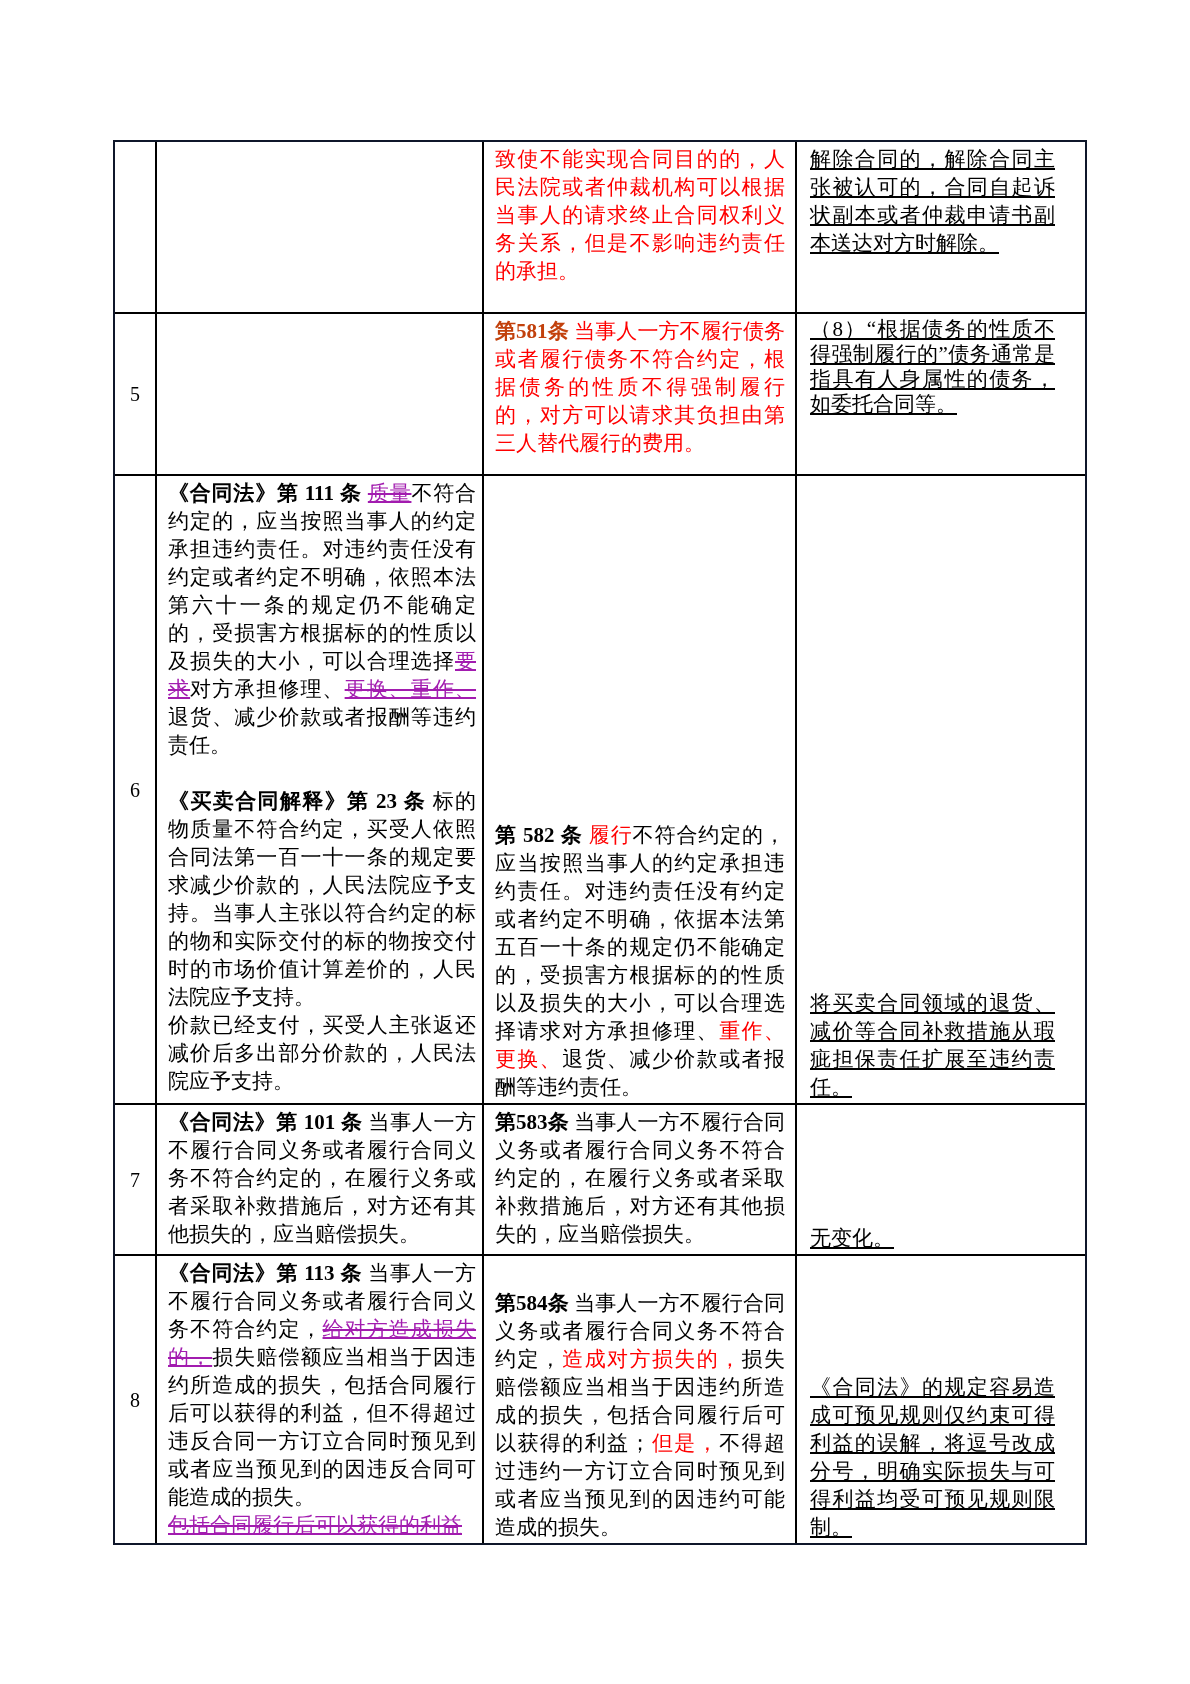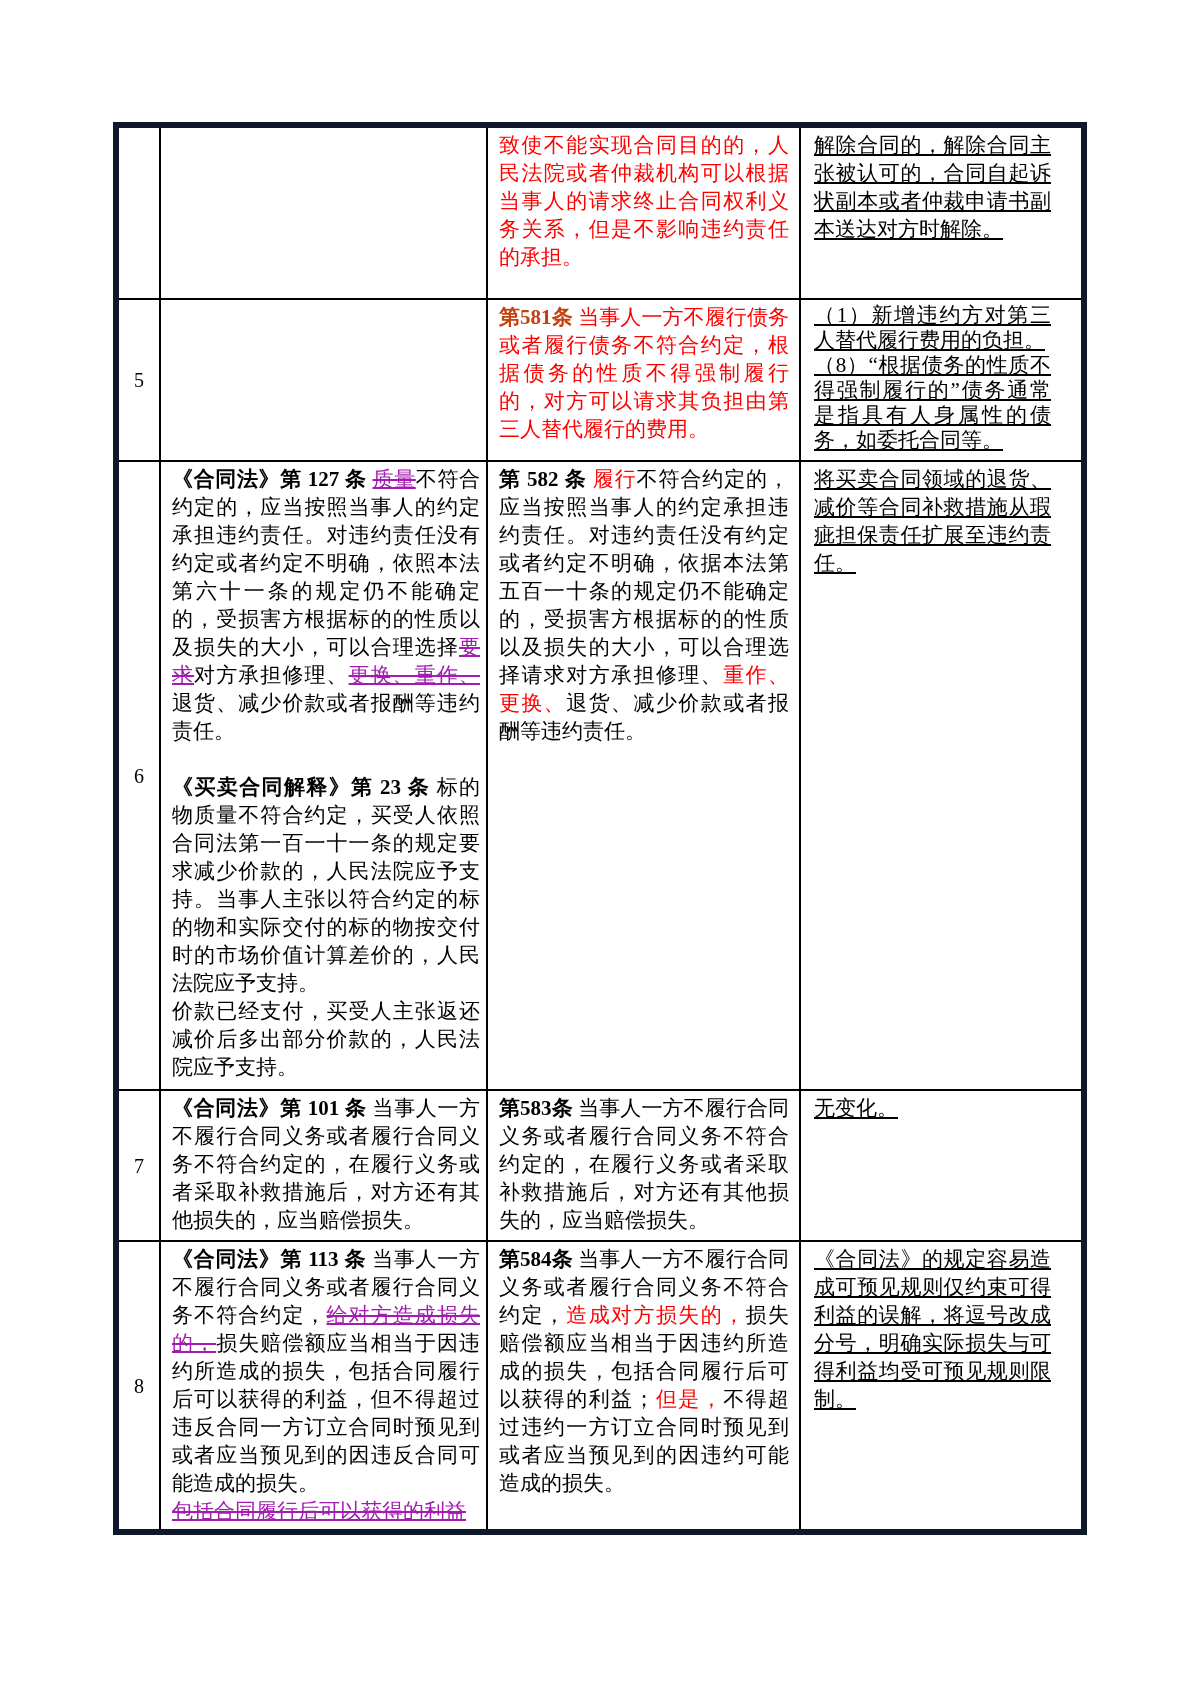--- a/index.html
+++ b/index.html
@@ -1,28 +1,28 @@
 <!DOCTYPE html>
 <html><head>
 <meta charset="utf-8">
 <style>
   html,body{margin:0;padding:0;background:#ffffff;}
   .page{position:relative;width:1190px;height:1684px;background:#ffffff;overflow:hidden;
         font-family:"Liberation Serif","DejaVu Serif",serif;}
-  .lawtable{position:absolute;left:113px;top:122px;width:974px;border:6px solid #0f172a;box-sizing:border-box;}
+  .lawtable{position:absolute;left:113px;top:140px;width:974px;border:2px solid #0f172a;box-sizing:border-box;}
   .trow{display:grid;grid-template-columns:40px 327px 313px 1fr;box-sizing:border-box;}
   .trow + .trow{border-top:2px solid #000;}
   .r0{height:170px}.r1{height:162px}.r2{height:629px}.r3{height:151px}.r4{height:289px}
   .cell{box-sizing:border-box;overflow:hidden;font-size:21px;line-height:28px;color:#000;}
   .cell + .cell{border-left:2px solid #000;}
   .num{display:flex;align-items:center;justify-content:center;font-size:20px;}
   .old{padding:3px 6px 2px 11px;text-align:justify;text-justify:inter-character;}
   .new{padding:3px 10px 2px 11px;text-align:justify;text-justify:inter-character;}
   .note{padding:3px 30px 2px 13px;text-align:justify;text-justify:inter-character;text-decoration:underline;}
-  .vc{display:flex;flex-direction:column;justify-content:flex-start;}
+  .vc{display:flex;flex-direction:column;justify-content:flex-end;}
   .compact{line-height:25px;}
   .para{margin:0;}
   .run.b{font-weight:bold;}
   .run.r{color:#ff0000;}
   .run.rb{color:#c2410c;font-weight:bold;}
   .run.d{color:#a21caf;text-decoration:underline line-through;text-decoration-thickness:2px;}
 </style>
 </head>
 <body>
 
@@ -40,29 +40,28 @@
         </div>
     </div>
 
     <div class="trow r1">
       <div class="cell num">5</div>
       <div class="cell old"></div>
       <div class="cell new">
           <p class="para"><span class="run rb">第581条</span><span class="run r"> 当事人一方不履行债务或者履行债务不符合约定，根据债务的性质不得强制履行的，对方可以请求其负担由第三人替代履行的费用。</span></p>
         </div>
       <div class="cell note compact">
-          <p class="para"><span class="run n">（1）新增违约方对第三人替代履行费用的负担。</span></p>
           <p class="para"><span class="run n">（8）“根据债务的性质不得强制履行的”债务通常是指具有人身属性的债务，如委托合同等。</span></p>
         </div>
     </div>
 
     <div class="trow r2">
       <div class="cell num">6</div>
       <div class="cell old">
-          <p class="para"><span class="run b">《合同法》第 127 条 </span><span class="run d">质量</span><span class="run n">不符合约定的，应当按照当事人的约定承担违约责任。对违约责任没有约定或者约定不明确，依照本法第六十一条的规定仍不能确定的，受损害方根据标的的性质以及损失的大小，可以合理选择</span><span class="run d">要求</span><span class="run n">对方承担修理、</span><span class="run d">更换、重作、</span><span class="run n">退货、减少价款或者报酬等违约责任。</span></p>
+          <p class="para"><span class="run b">《合同法》第 111 条 </span><span class="run d">质量</span><span class="run n">不符合约定的，应当按照当事人的约定承担违约责任。对违约责任没有约定或者约定不明确，依照本法第六十一条的规定仍不能确定的，受损害方根据标的的性质以及损失的大小，可以合理选择</span><span class="run d">要求</span><span class="run n">对方承担修理、</span><span class="run d">更换、重作、</span><span class="run n">退货、减少价款或者报酬等违约责任。</span></p>
           <p class="para"><span class="run n">&nbsp;</span></p>
           <p class="para"><span class="run b">《买卖合同解释》第 23 条 </span><span class="run n">标的物质量不符合约定，买受人依照合同法第一百一十一条的规定要求减少价款的，人民法院应予支持。当事人主张以符合约定的标的物和实际交付的标的物按交付时的市场价值计算差价的，人民法院应予支持。</span></p>
           <p class="para"><span class="run n">价款已经支付，买受人主张返还减价后多出部分价款的，人民法院应予支持。</span></p>
         </div>
       <div class="cell new vc">
           <p class="para"><span class="run b">第 582 条 </span><span class="run r">履行</span><span class="run n">不符合约定的，应当按照当事人的约定承担违约责任。对违约责任没有约定或者约定不明确，依据本法第五百一十条的规定仍不能确定的，受损害方根据标的的性质以及损失的大小，可以合理选择请求对方承担修理、</span><span class="run r">重作、更换、</span><span class="run n">退货、减少价款或者报酬等违约责任。</span></p>
         </div>
       <div class="cell note vc">
           <p class="para"><span class="run n">将买卖合同领域的退货、减价等合同补救措施从瑕疵担保责任扩展至违约责任。</span></p>
         </div>

